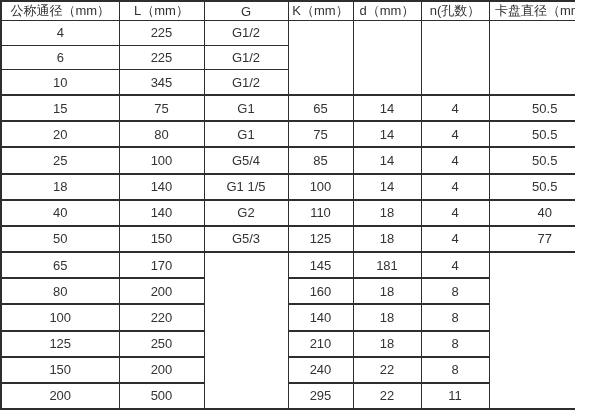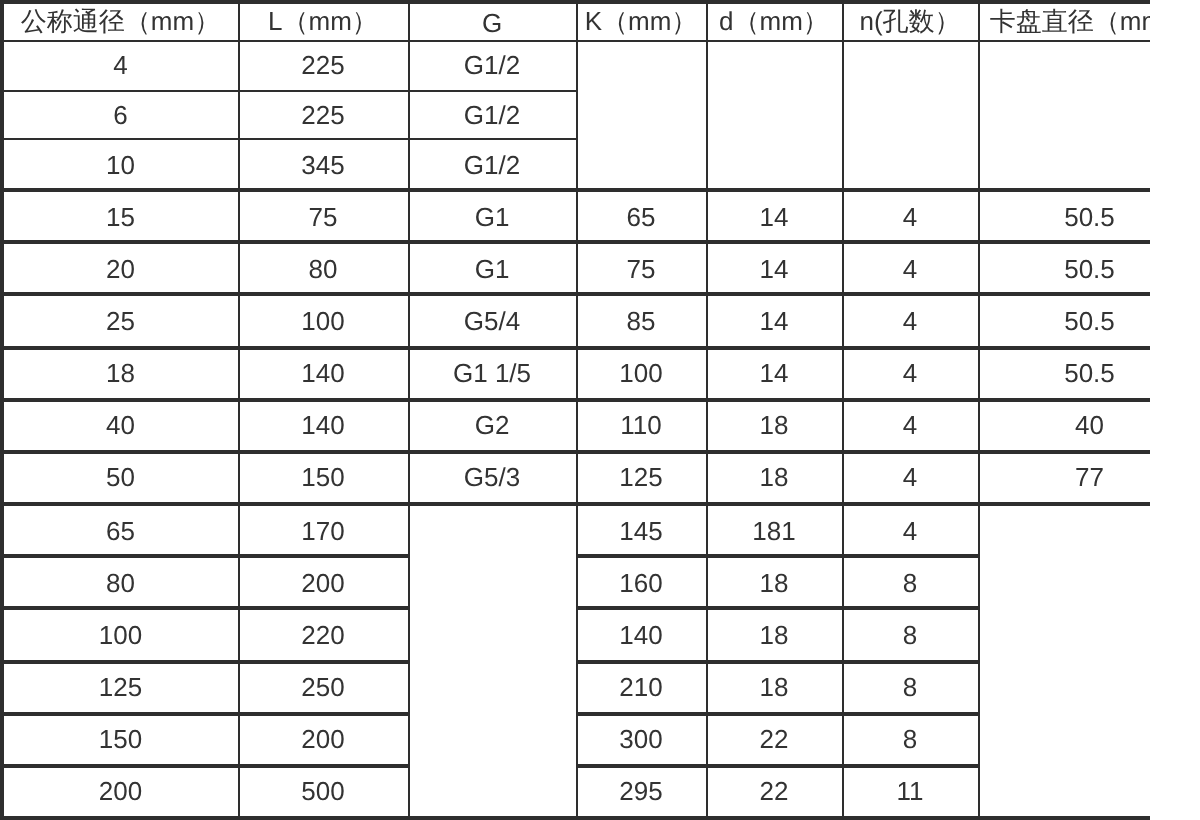--- a/index.html
+++ b/index.html
@@ -168,21 +168,21 @@
         <tr>
           <td>125</td>
           <td>250</td>
           <td>210</td>
           <td>18</td>
           <td>8</td>
         </tr>
         <tr>
           <td>150</td>
           <td>200</td>
-          <td>300</td>
+          <td>240</td>
           <td>22</td>
           <td>8</td>
         </tr>
         <tr>
           <td>200</td>
           <td>500</td>
           <td>295</td>
           <td>22</td>
           <td>11</td>
         </tr>

